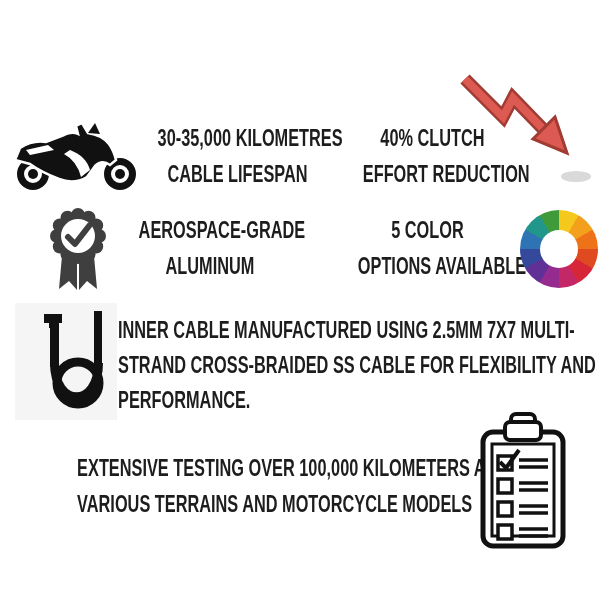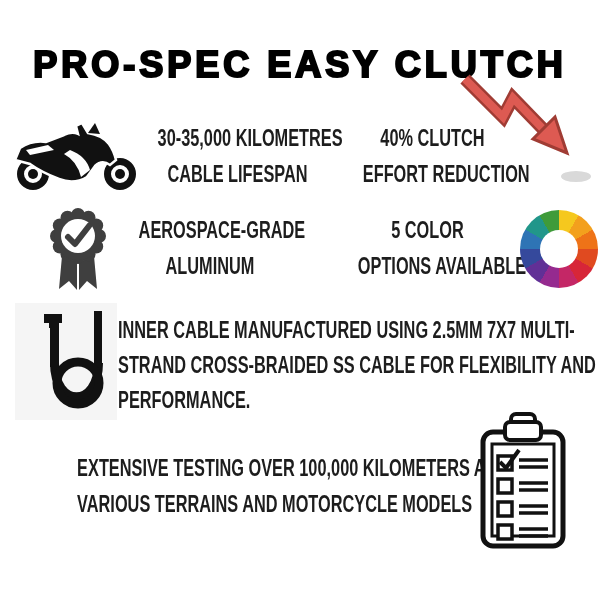--- a/index.html
+++ b/index.html
@@ -46,21 +46,20 @@
     border-radius:50%;
     background:var(--shadow-color,#d9d9d9);
   }
   svg{display:block;}
 </style>
 </head>
 <body>
 
 <div class="page">
 
-  <div class="title">PRO-SPEC EASY CLUTCH</div>
 
   <svg class="icon" style="left:455px;top:72px" width="120" height="90" viewBox="0 0 120 90">
     <polyline points="10,7 48,45 58,26 90,59" fill="none" style="stroke:var(--arrow-outline,#a03c34)" stroke-width="13"></polyline>
     <polyline points="10,7 48,45 58,26 90,59" fill="none" style="stroke:var(--arrow-fill,#dd5a52)" stroke-width="8"></polyline>
     <polygon points="112,81 78,67 100,45" style="fill:var(--arrow-fill,#dd5a52);stroke:var(--arrow-outline,#a03c34)" stroke-width="3"></polygon>
   </svg>
   <div class="arrow-shadow"></div>
 
   <svg class="icon" style="left:14px;top:120px" width="122" height="74" viewBox="0 0 122 74">
     <g style="stroke:var(--icon-color,#111)">

